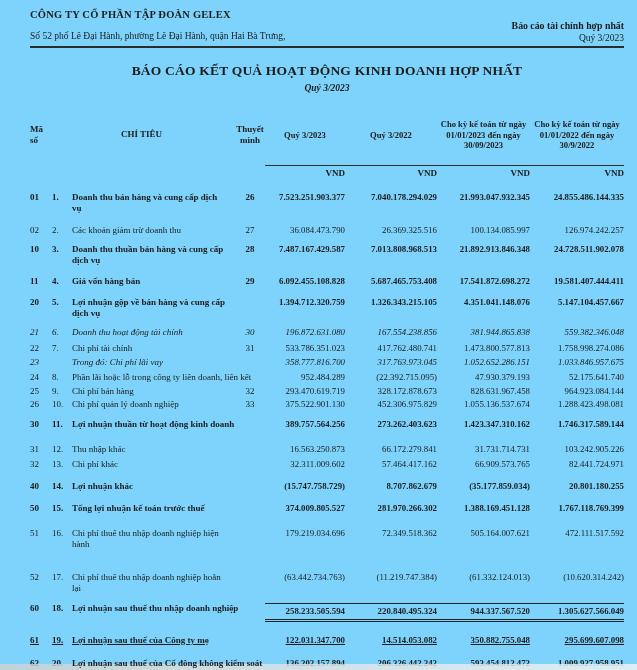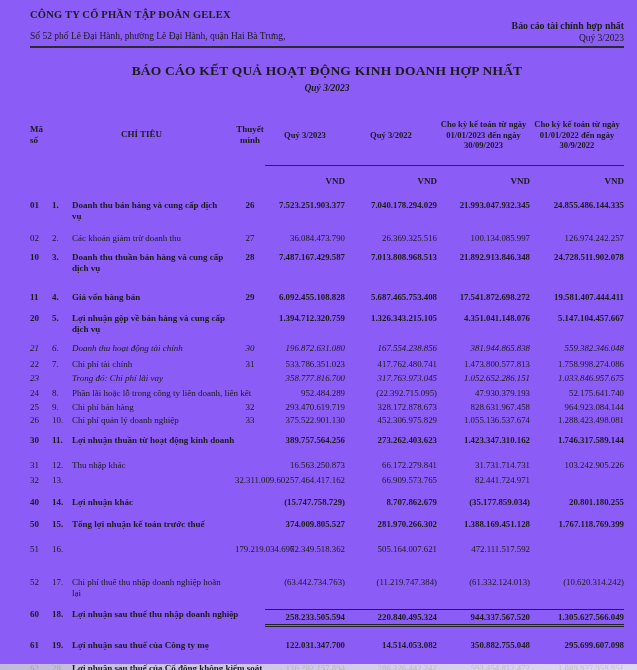--- a/index.html
+++ b/index.html
@@ -1,20 +1,20 @@
 <!DOCTYPE html>
 <html><head>
 <meta charset="utf-8">
 <style>
   * { margin:0; padding:0; box-sizing:border-box; }
   html,body { background:#e9e9e9; }
   .page {
     position:relative;
     width:637px; height:670px;
-    background:#8b5cf6;
+    background:#7dd3fc;
     color:#1c1c1c;
     font-family:"Liberation Serif","DejaVu Serif",serif;
     padding:9px 13px 0 30px;
     overflow:hidden;
   }
   
   .letterhead { display:flex; justify-content:space-between; align-items:flex-start; }
   .co-name { font-weight:bold; font-size:10.5px; letter-spacing:.2px; }
   .co-addr { font-size:9.5px; margin-top:10px; line-height:1.35; }
   .report-meta { text-align:right; padding-top:11px; }
@@ -27,21 +27,21 @@
   
   .grid { display:grid; grid-template-columns:18px 24px 163px 30px 80px 92px 93px 94px; }
   .tbl { margin-top:14px; }
   .thead { align-items:center; min-height:56px; font-weight:bold; }
   .th { font-size:9px; line-height:1.25; }
   .th-ma { align-self:center; }
   .th-chitieu { grid-column:2/4; align-self:center;text-align:center; }
   .th-tm { text-align:center; }
   .th-col { text-align:center; font-size:8.6px; }
   .vnd-row { margin-top:2px; }
-  .vnd-cell { border-top:1.5px solid #2b2b2b; text-align:right; font-weight:bold; font-size:9px; padding-top:10px; }
+  .vnd-cell { border-top:1.5px solid #2b2b2b; text-align:right; font-weight:bold; font-size:9px; padding-top:2px; }
   
   .row { font-size:9px; line-height:1.2; align-items:start; }
   .row.bold { font-weight:bold; }
   .row.italic { font-style:italic;font-family:Liberation Serif, serif; }
   .c-ma { }
   .c-num { padding-left:4px; }
   .c-label { padding-right:6px; }
   .c-label.nowrap { white-space:nowrap; overflow:visible; z-index:1; }
   .c-tm { text-align:center; }
   .c-val { text-align:right; font-size:8.8px; }
@@ -121,21 +121,21 @@
         <div class="grid row bold" style="margin-top: 9px;">
           <div class="c-ma">10</div>
           <div class="c-num">3.</div>
           <div class="c-label">Doanh thu thuần bán hàng và cung cấp dịch vụ</div>
           <div class="c-tm">28</div>
           <div class="c-val">7.487.167.429.587</div>
           <div class="c-val">7.013.808.968.513</div>
           <div class="c-val">21.892.913.846.348</div>
           <div class="c-val">24.728.511.902.078</div>
         </div>
-        <div class="grid row bold" style="margin-top: 18px;">
+        <div class="grid row bold" style="margin-top: 10px;">
           <div class="c-ma">11</div>
           <div class="c-num">4.</div>
           <div class="c-label">Giá vốn hàng bán</div>
           <div class="c-tm">29</div>
           <div class="c-val">6.092.455.108.828</div>
           <div class="c-val">5.687.465.753.408</div>
           <div class="c-val">17.541.872.698.272</div>
           <div class="c-val">19.581.407.444.411</div>
         </div>
         <div class="grid row bold" style="margin-top: 10px;">
@@ -224,20 +224,21 @@
           <div class="c-label">Thu nhập khác</div>
           <div class="c-tm"></div>
           <div class="c-val">16.563.250.873</div>
           <div class="c-val">66.172.279.841</div>
           <div class="c-val">31.731.714.731</div>
           <div class="c-val">103.242.905.226</div>
         </div>
         <div class="grid row normal" style="margin-top: 4px;">
           <div class="c-ma">32</div>
           <div class="c-num">13.</div>
+          <div class="c-label">Chi phí khác</div>
           <div class="c-tm"></div>
           <div class="c-val">32.311.009.602</div>
           <div class="c-val">57.464.417.162</div>
           <div class="c-val">66.909.573.765</div>
           <div class="c-val">82.441.724.971</div>
         </div>
         <div class="grid row bold" style="margin-top: 11px;">
           <div class="c-ma">40</div>
           <div class="c-num">14.</div>
           <div class="c-label">Lợi nhuận khác</div>
@@ -253,20 +254,21 @@
           <div class="c-label">Tổng lợi nhuận kế toán trước thuế</div>
           <div class="c-tm"></div>
           <div class="c-val">374.009.805.527</div>
           <div class="c-val">281.970.266.302</div>
           <div class="c-val">1.388.169.451.128</div>
           <div class="c-val">1.767.118.769.399</div>
         </div>
         <div class="grid row normal" style="margin-top: 14px;">
           <div class="c-ma">51</div>
           <div class="c-num">16.</div>
+          <div class="c-label">Chi phí thuế thu nhập doanh nghiệp hiện hành</div>
           <div class="c-tm"></div>
           <div class="c-val">179.219.034.696</div>
           <div class="c-val">72.349.518.362</div>
           <div class="c-val">505.164.007.621</div>
           <div class="c-val">472.111.517.592</div>
         </div>
         <div class="grid row normal" style="margin-top: 22px;">
           <div class="c-ma">52</div>
           <div class="c-num">17.</div>
           <div class="c-label">Chi phí thuế thu nhập doanh nghiệp hoãn lại</div>
@@ -279,21 +281,21 @@
         <div class="grid row bold total" style="margin-top: 10px;">
           <div class="c-ma">60</div>
           <div class="c-num">18.</div>
           <div class="c-label nowrap">Lợi nhuận sau thuế thu nhập doanh nghiệp</div>
           <div class="c-tm"></div>
           <div class="c-val">258.233.505.594</div>
           <div class="c-val">220.840.495.324</div>
           <div class="c-val">944.337.567.520</div>
           <div class="c-val">1.305.627.566.049</div>
         </div>
-        <div class="grid row bold" style="margin-top: 13px;">
+        <div class="grid row bold" style="margin-top: 13px; text-decoration: underline;">
           <div class="c-ma">61</div>
           <div class="c-num">19.</div>
           <div class="c-label">Lợi nhuận sau thuế của Công ty mẹ</div>
           <div class="c-tm"></div>
           <div class="c-val">122.031.347.700</div>
           <div class="c-val">14.514.053.082</div>
           <div class="c-val">350.882.755.048</div>
           <div class="c-val">295.699.607.098</div>
         </div>
         <div class="grid row bold" style="margin-top: 12px;">

